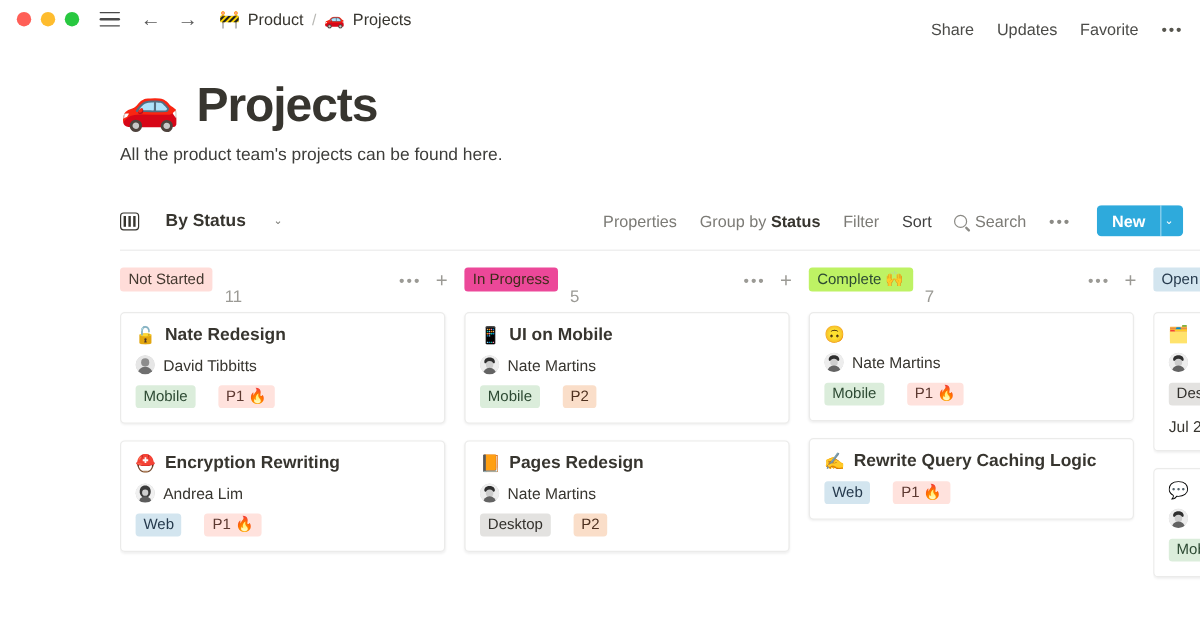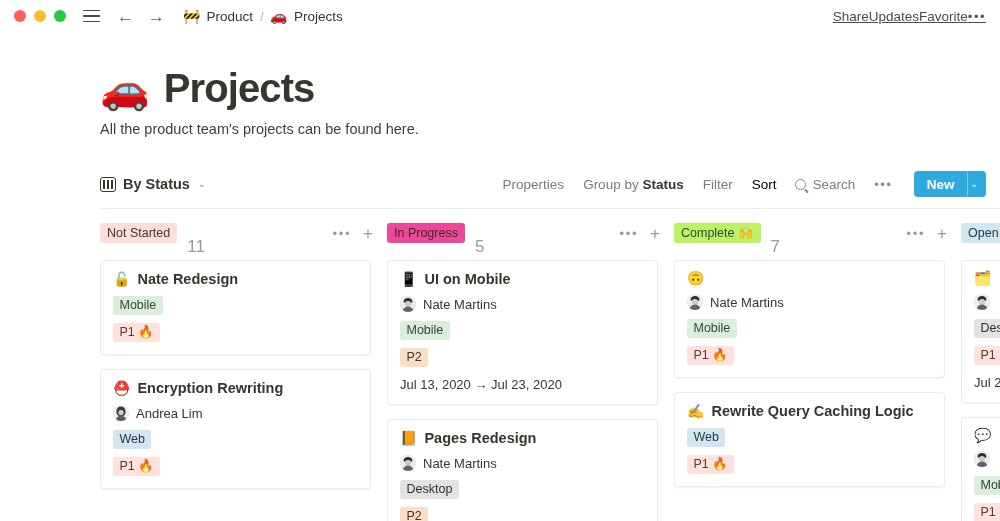--- a/index.html
+++ b/index.html
@@ -41,22 +41,22 @@
     margin-left: 18px;
     display: flex; align-items: center; gap: 6px;
     font-size: 13.5px; color: #37352f;
   }
   .bc-item { display: flex; align-items: center; gap: 6px; cursor: pointer; }
   .bc-emoji { font-size: 14px; line-height: 1; }
   .bc-sep { color: #b9b9b5; font-size: 13px; padding: 0 1px; }
 
   .tb-right {
     position: absolute; right: 14px; top: 0; height: 32px;
-    display: flex; align-items: center; 
-    font-size: 13.5px; color: #4b4b48; text-decoration: underline;
+    display: flex; align-items: flex-end; gap: 19px;
+    font-size: 13.5px; color: #4b4b48;
   }
   .tb-right span { cursor: pointer; }
   .tb-dots { letter-spacing: 1.5px; font-size: 13px; color: #57564f; }
 
   
   .page {
     padding-left: 100px;
     padding-right: 0;
   }
   .pg-title {
@@ -73,39 +73,39 @@
     font-size: 14.5px; color: #3d3d3a;
   }
 
   
   .viewbar {
     margin-top: 29px;
     height: 36px;
     display: flex; align-items: center;
     padding-right: 14px;
   }
-  .view-tab { display: flex; align-items: center; gap: 7px; cursor: pointer; }
+  .view-tab { display: flex; align-items: center; gap: 22px; cursor: pointer; }
   .view-icon {
     width: 16px; height: 15px;
     border: 1.6px solid #37352f; border-radius: 3px;
     display: flex; align-items: stretch; justify-content: center;
     gap: 1.6px; padding: 2px 2px;
   }
   .view-icon i { display: block; width: 2.4px; background: #37352f; }
   .view-tab-label { font-size: 14.5px; font-weight: bold; color: #37352f; }
   .chev { font-size: 9px; color: #7a7a75; margin-left: 1px; }
 
   .viewbar-right {
     margin-left: auto;
     display: flex; align-items: center; gap: 19px;
     font-size: 13.5px; color: #7c7b76;
   }
   .viewbar-right > span, .viewbar-right > div { cursor: pointer; }
   .gb-strong { color: #37352f; font-weight: bold; }
-  .vb-sort { color: #000000; }
+  .vb-sort { color: #404040; }
   .vb-search { display: flex; align-items: center; gap: 6px; }
   .search-glyph {
     width: 11px; height: 11px; border: 1.5px solid #8b8a85; border-radius: 50%;
     position: relative; display: inline-block;
   }
   .search-glyph::after {
     content: ""; position: absolute; right: -4px; bottom: -2.5px;
     width: 5px; height: 1.5px; background: #8b8a85;
     transform: rotate(45deg); border-radius: 1px;
   }
@@ -138,21 +138,21 @@
   .col-head {
     display: flex; align-items: center;
     height: 24px; padding-right: 14px;
   }
   .col-tag {
     font-size: 12.5px; border-radius: 3px;
     padding: 2.5px 7px; line-height: 1.15;
     display: inline-flex; align-items: center; gap: 3px;
     white-space: nowrap;
   }
-  .col-count { font-size: 17px; color: #9b9a95; margin-left: 10px; margin-top: 28px; }
+  .col-count { font-size: 14px; color: #9b9a95; margin-left: 10px; margin-top: 28px; }
   .col-actions {
     margin-left: auto; display: flex; align-items: center; gap: 12px;
     color: #9b9a95;
   }
   .col-dots { letter-spacing: 1.6px; font-size: 13px; cursor: pointer; }
   .col-plus { font-size: 17px; line-height: 1; cursor: pointer; font-weight: 300; }
 
   .col-body { padding-top: 15px; padding-right: 16px; }
   .card {
     background: #ffffff;
@@ -175,21 +175,21 @@
   }
   .avatar {
     width: 16px; height: 16px; border-radius: 50%;
     background: #d8d8d6; flex: 0 0 16px;
     filter: grayscale(100%);
     display: block;
     overflow: hidden;
     position: relative;
   }
   .avatar svg { display: block; width: 16px; height: 16px; }
-  .card-tags { display: flex; flex-direction: column; align-items: flex-start; gap: 8px; }
+  .card-tags { display: flex; flex-direction: row; align-items: flex-start; gap: 19px; }
   .tag {
     font-size: 12.5px; border-radius: 3px; padding: 2px 6.5px;
     line-height: 1.2; display: inline-flex; align-items: center; gap: 3px;
     white-space: nowrap;
   }
   .card-date {
     font-size: 13px; color: #37352f; margin-top: 10px;
   }
 </style>
 </head>
@@ -283,20 +283,30 @@
           <span class="col-plus">+</span>
         </span>
       </div>
       <div class="col-body">
 
         <div class="card">
           <div class="card-title">
             <span class="card-emoji">🔓</span>
             <span>Nate Redesign</span>
           </div>
+          <div class="card-person">
+            <span class="avatar">
+                <svg viewBox="0 0 16 16">
+                  <circle cx="8" cy="8" r="8" fill="#e6e6e4"></circle>
+                  <circle cx="8" cy="6" r="3.4" fill="#8d8d8a"></circle>
+                  <path d="M1.6 16a6.4 6.4 0 0 1 12.8 0z" fill="#6f6f6c"></path>
+                </svg>
+              </span>
+            <span>David Tibbitts</span>
+          </div>
           <div class="card-tags">
             <span class="tag" style="background:#dbeddb;color:#2d4a33">Mobile</span>
             <span class="tag" style="background:#ffe2dd;color:#5d3931">P1 🔥</span>
           </div>
         </div>
 
         <div class="card">
           <div class="card-title">
             <span class="card-emoji">⛑️</span>
             <span>Encryption Rewriting</span>
@@ -345,21 +355,20 @@
                   <circle cx="8" cy="8" r="3.1" fill="#cdcdca"></circle>
                   <path d="M2.5 16a5.5 5.5 0 0 1 11 0z" fill="#63635f"></path>
                 </svg>
               </span>
             <span>Nate Martins</span>
           </div>
           <div class="card-tags">
             <span class="tag" style="background:#dbeddb;color:#2d4a33">Mobile</span>
             <span class="tag" style="background:#fadec9;color:#4e3120">P2</span>
           </div>
-          <div class="card-date">Jul 13, 2020 → Jul 23, 2020</div>
         </div>
 
         <div class="card">
           <div class="card-title">
             <span class="card-emoji">📙</span>
             <span>Pages Redesign</span>
           </div>
           <div class="card-person">
             <span class="avatar">
                 <svg viewBox="0 0 16 16">

